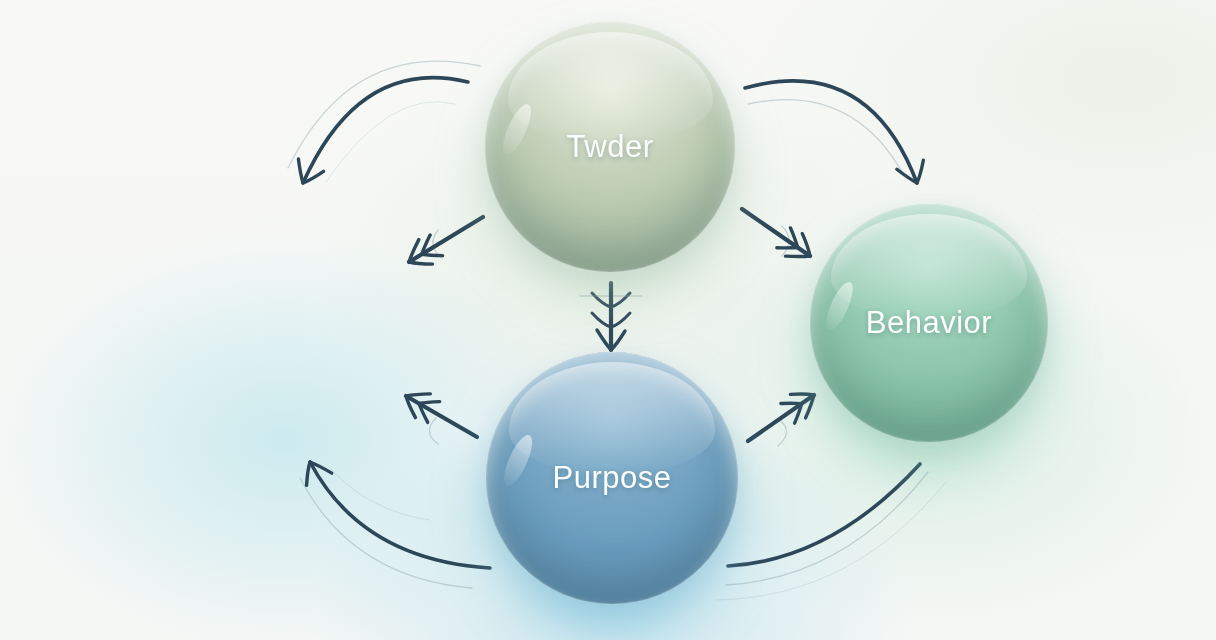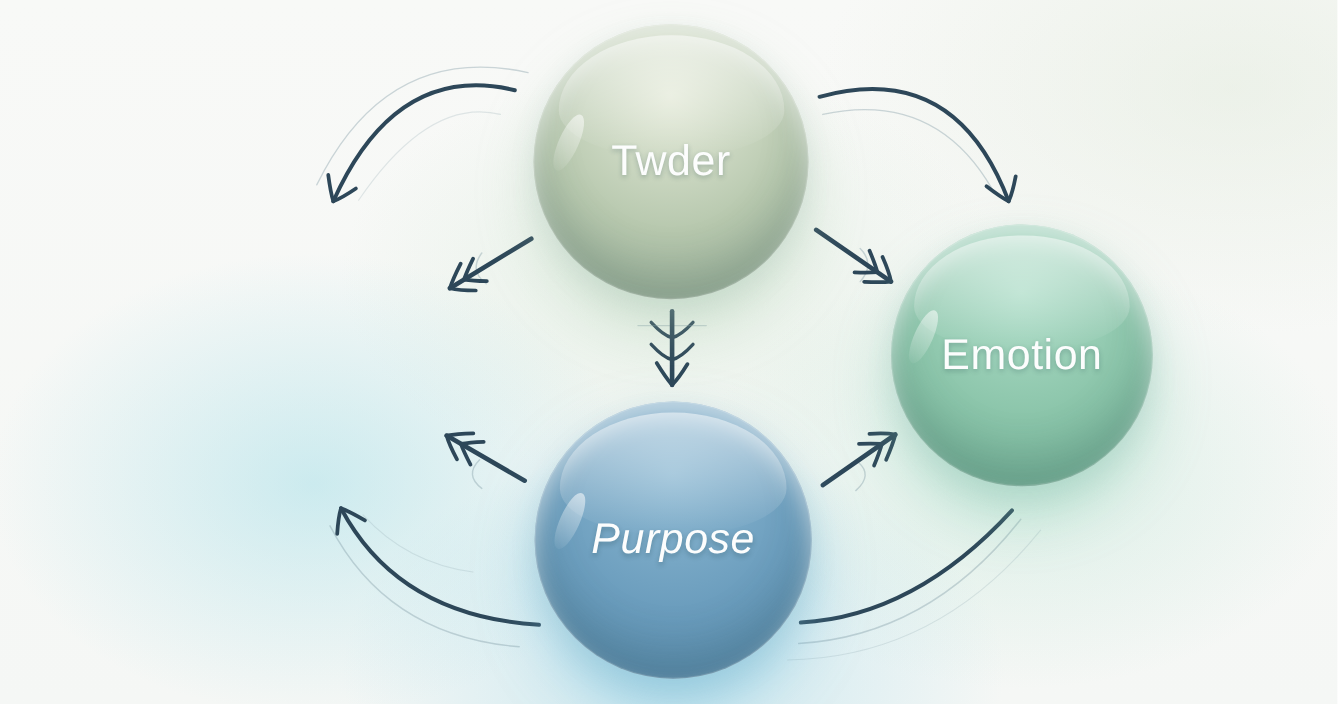--- a/index.html
+++ b/index.html
@@ -43,28 +43,28 @@
     background:linear-gradient(rgba(255,255,255,.52),rgba(255,255,255,0));
     pointer-events:none;
   }
   .node::after{ 
     content:"";position:absolute;left:9%;top:32%;width:7%;height:22%;
     border-radius:50%;transform:rotate(24deg);
     background:linear-gradient(rgba(255,255,255,.55),rgba(255,255,255,.05));
     pointer-events:none;
   }
   .node .label{
-    position:relative;z-index:2;color:#fcfdfd;font-size:39px;font-weight:500;
+    position:relative;z-index:2;color:#fcfdfd;font-size:31px;font-weight:500;
     letter-spacing:.5px;text-shadow:0 2px 5px rgba(25,60,70,.28);
     user-select:none;
   }
   .node-twder   {left:485px;top:22px; width:250px;height:250px;}
   .node-emotion {left:155px;top:202px;width:256px;height:256px;}
   .node-behavior{left:810px;top:204px;width:238px;height:238px;}
-  .node-purpose {left:486px;top:365px;width:252px;height:252px;font-style:italic;}
+  .node-purpose {left:486px;top:352px;width:252px;height:252px;}
 </style>
 </head>
 <body>
 
 <div class="stage" style="--arrow: #2d4759;">
 
   <svg class="arrows" viewBox="0 0 1216 640" xmlns="http://www.w3.org/2000/svg">
     <defs>
       <marker id="head1" markerWidth="40" markerHeight="34" refX="33" refY="17" orient="auto" markerUnits="userSpaceOnUse">
         <path d="M 14 3 Q 27 11 33 17 Q 26 23 13 31"></path>
@@ -106,20 +106,20 @@
     <path class="echo2" d="M 716 600 Q 852 598 946 482"></path>
     <path class="main" d="M 728 566 Q 832 560 920 464"></path>
   </svg>
 
   <div class="node node-twder" style="--top: #e4ead9; --mid: #b7c8ae; --bot: #92a992; --glow: rgba(175,205,175,0.40);">
     <span class="label">Twder</span>
   </div>
 
 
   <div class="node node-behavior" style="--top: #aeddc8; --mid: #8ac4a9; --bot: #6cab90; --glow: rgba(128,200,172,0.42);">
-    <span class="label">Emotion</span>
+    <span class="label">Behavior</span>
   </div>
 
   <div class="node node-purpose" style="--top: #8cb8d2; --mid: #6b9dbd; --bot: #5385a8; --glow: rgba(110,185,218,0.50);">
     <span class="label">Purpose</span>
   </div>
 
 </div>
 
 </body></html>

